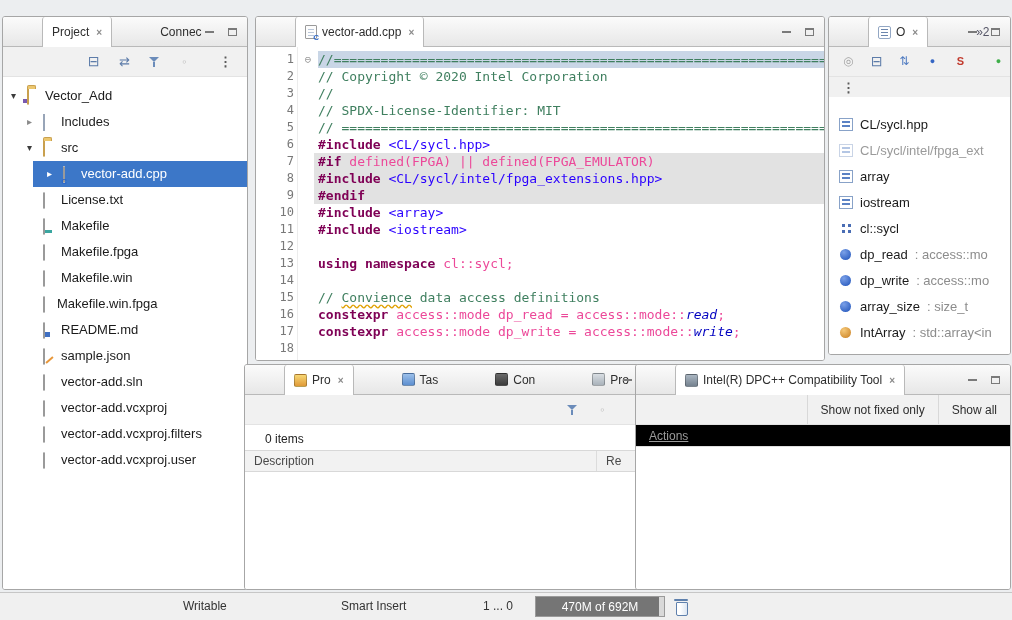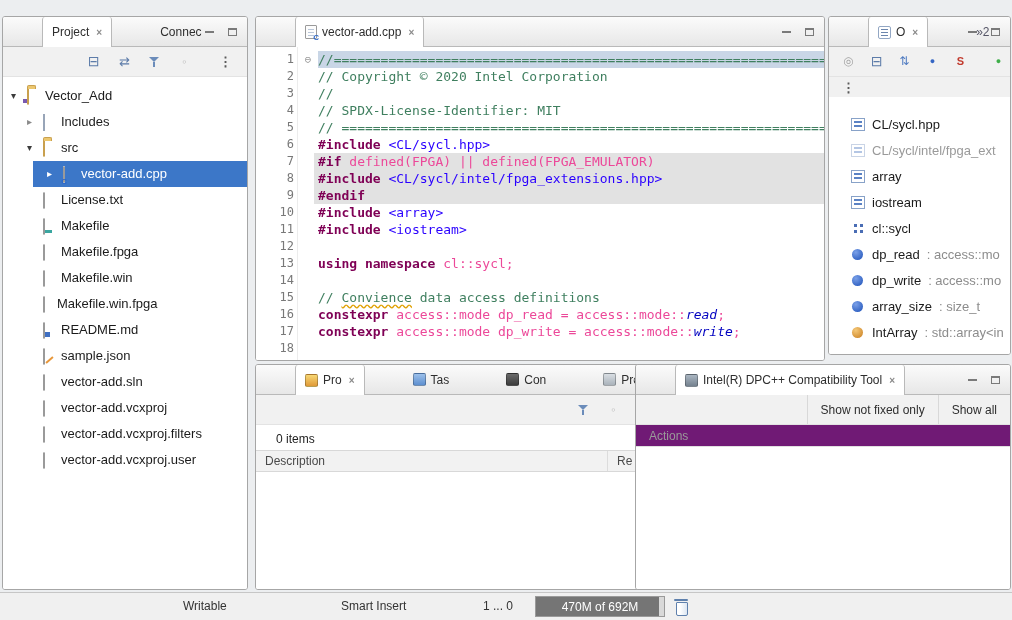--- a/index.html
+++ b/index.html
@@ -4,21 +4,21 @@
 <style>
   * { margin:0; padding:0; box-sizing:border-box; }
   html,body { width:1012px; height:620px; }
   body { font-family:"Liberation Sans", sans-serif; background:#eceef0; position:relative; overflow:hidden; }
   .window { position:absolute; inset:0; }
 
   .panel { position:absolute; background:#fff; border:1px solid #a6a6a6; border-radius:3px; display:flex; flex-direction:column; overflow:hidden; }
   #left-panel     { left:2px;   top:16px;  width:246px; height:574px; }
   #editor-panel   { left:255px; top:16px;  width:570px; height:345px; }
   #outline-panel  { left:828px; top:16px;  width:183px; height:339px; }
-  #problems-panel { left:255px; top:364px; width:422px; height:226px; }
+  #problems-panel { left:244px; top:364px; width:422px; height:226px; }
   #dpct-panel     { left:635px; top:364px; width:376px; height:226px; }
 
   .tabbar { height:30px; flex:0 0 30px; background:linear-gradient(#fbfbfb,#e7e7e7); border-bottom:1px solid #b9b9b9; display:flex; align-items:stretch; position:relative; }
   .tab { display:flex; align-items:center; gap:5px; padding:0 9px; font-size:12px; color:#2e2e2e; white-space:nowrap;margin-left:39px; }
   .tab.selected { background:#fff; border-left:1px solid #b9b9b9; border-right:1px solid #b9b9b9; border-radius:3px 3px 0 0; margin-bottom:-1px; }
   .tab-close { font-size:10px; color:#8a8a8a; font-weight:bold; margin-left:2px; }
   .winbtns { position:absolute; right:10px; top:0; bottom:0; display:flex; align-items:center; gap:14px; }
   .btn-min { display:inline-block; width:9px; height:2px; background:#7a7a7a; }
   .btn-max { display:inline-block; width:9px; height:8px; border:1px solid #7a7a7a; border-top-width:2px; }
 
@@ -70,21 +70,21 @@
   .sg-comment { color:#3f7f5f; }
   .sg-comment-misspelled { color:#3f7f5f; text-decoration:underline wavy #e0a000; text-underline-offset:2px; }
   .sg-directive { color:#7f0055; font-weight:bold; }
   .sg-inc { color:#2a00ff; }
   .sg-keyword { color:#7f0055; font-weight:bold; }
   .sg-plain { color:#ec4899; }
   .sg-enum { color:#0000c0; font-style:italic; }
 
   
   .outline-list { flex:1; background:#fff; overflow:hidden; padding-top:14px; }
-  .outline-item { height:26px; display:flex; align-items:center; gap:7px; padding-left:10px; font-size:13px; white-space:nowrap; overflow:hidden;margin-left:12px; }
+  .outline-item { height:26px; display:flex; align-items:center; gap:7px; padding-left:10px; font-size:13px; white-space:nowrap; overflow:hidden; }
   .outline-label { color:#1b1b1b; }
   .outline-suffix { color:#8c8c8c; }
   .outline-item.gray .outline-label { color:#9a9a9a; }
   .outline-item.gray .oi { opacity:.45; }
   .oi { position:relative; flex:0 0 14px; width:14px; height:14px; }
   .oi-include { width:13px; height:13px; background:#fff; border:1px solid #88a2c8; }
   .oi-include::before { content:''; position:absolute; left:2px; right:2px; top:2px; height:7px;
       background:repeating-linear-gradient(#5b82c4 0 2px, transparent 2px 4px); }
   .oi-namespace::before { content:''; position:absolute; left:3px; top:3px; width:3px; height:3px; background:#4a6db4;
       box-shadow:6px 0 #4a6db4, 0 6px #4a6db4, 6px 6px #4a6db4; }
@@ -103,21 +103,21 @@
   .ti-dpct       { background:linear-gradient(#aab6c2,#75828f); }
   .ti-outline    { background:#fff; border:1px solid #93a7c4; }
   .ti-outline::before { content:''; position:absolute; left:2px; right:2px; top:2px; height:8px;
       background:repeating-linear-gradient(#6c86ad 0 1px, transparent 1px 3px); }
 
   
   .items-count { font-size:12px; color:#222; padding:7px 0 4px 9px;margin-left:11px; }
   .thead { display:flex; height:22px; background:#f2f2f2; border-top:1px solid #d8d8d8; border-bottom:1px solid #d8d8d8; font-size:12px; color:#4a4a4a; align-items:stretch; }
   .th { display:flex; align-items:center; padding-left:9px; border-right:1px solid #dcdcdc; }
   .th.grow { flex:1; border-right:none; }
-  .actions-head { height:22px; background:#701a75; border-bottom:1px solid #e0e0e0; display:flex; align-items:center; padding-left:13px; font-size:12px; color:#9a9a9a; }
+  .actions-head { height:22px; background:#000000; border-bottom:1px solid #e0e0e0; display:flex; align-items:center; padding-left:13px; font-size:12px; color:#9a9a9a;text-decoration:underline; }
   .view-body { flex:1; background:#fff; }
   .flatbar { justify-content:flex-end; padding-right:0; }
   .flatbtn { height:100%; display:flex; align-items:center; padding:0 13px; font-size:12px; color:#2e2e2e; border-left:1px solid #d8d8d8; }
 
   
   .statusbar { position:absolute; left:0; top:592px; width:1012px; height:28px; background:#f0f0f0; border-top:1px solid #c6c6c6; font-size:12px; color:#333; }
   .sb-item { position:absolute; top:0; height:27px; line-height:27px; white-space:nowrap; }
   .heap { position:absolute; left:535px; top:3px; width:130px; height:21px; border:1px solid #9a9a9a; background:#d9d9d9; overflow:hidden; }
   .heap-fill { position:absolute; left:0; top:0; bottom:0; background:#757575; }
   .heap-text { position:absolute; inset:0; display:flex; align-items:center; justify-content:center; color:#fff; font-size:12px; }

